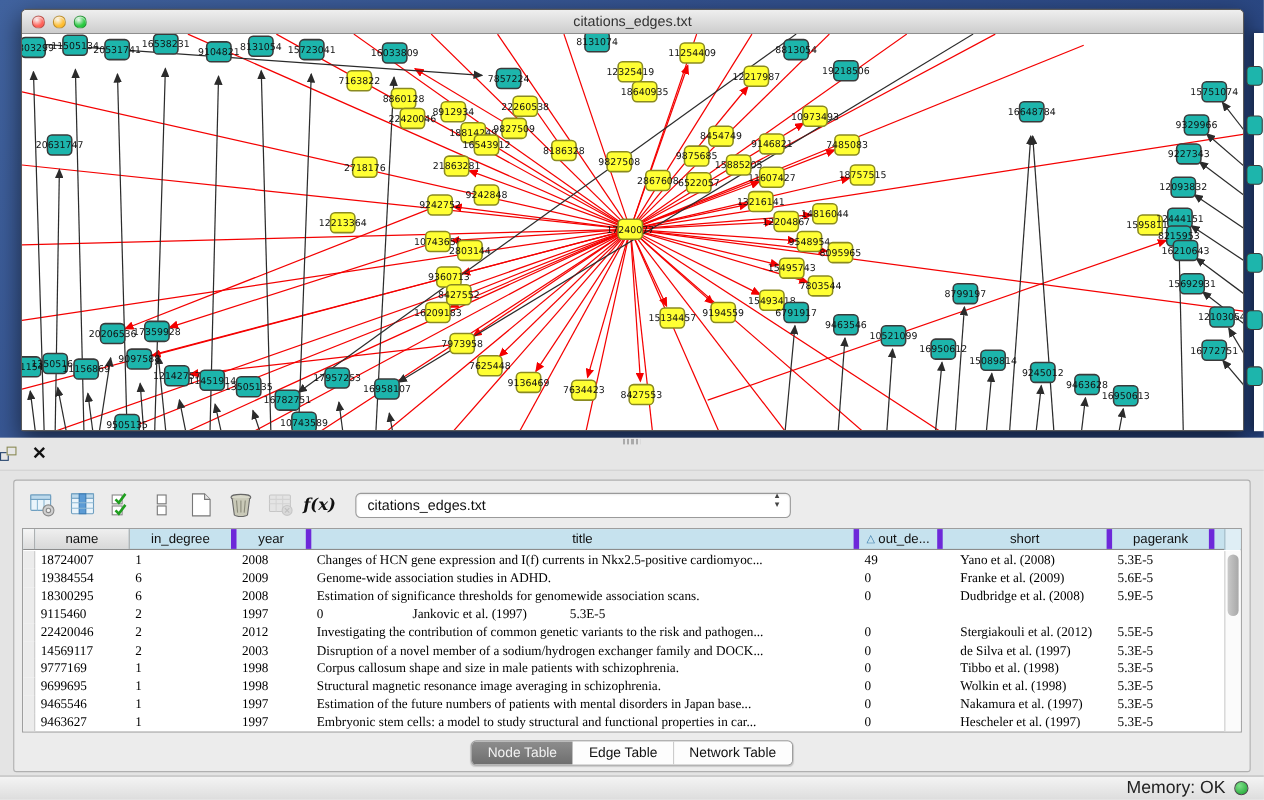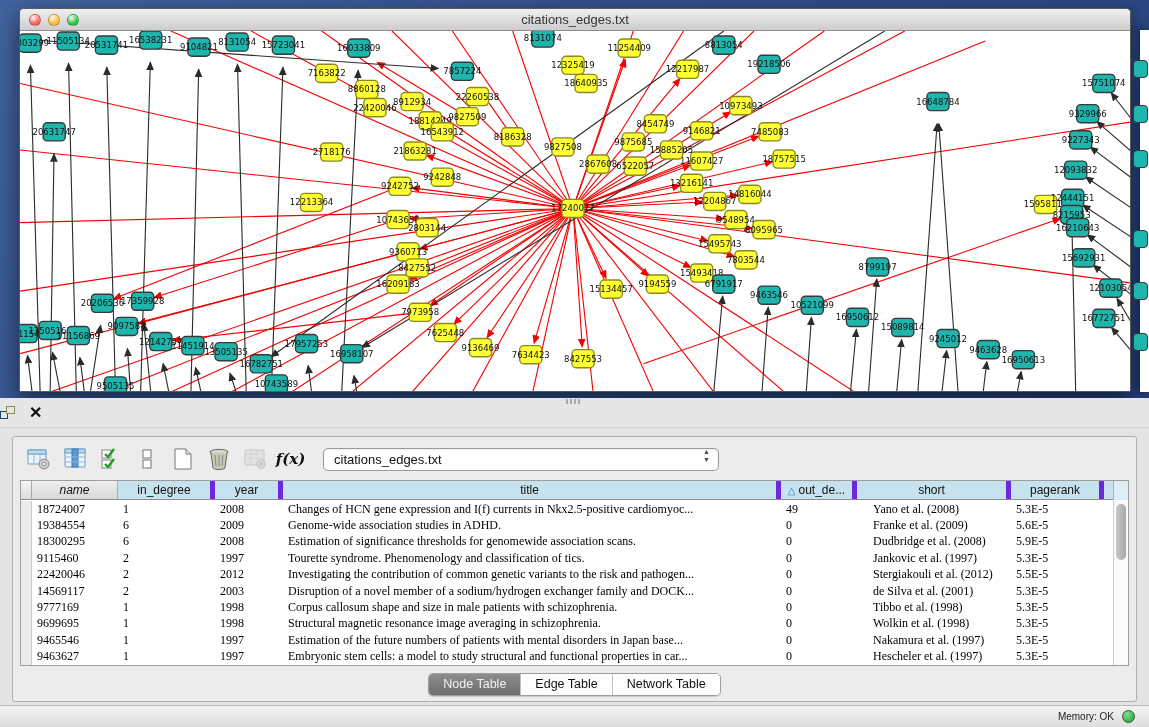--- a/index.html
+++ b/index.html
@@ -77,21 +77,21 @@
   .tabs { display:flex; border:1px solid #9e9e9e; border-radius:5px; overflow:hidden; background:#fff;
     box-shadow:0 1px 1px rgba(0,0,0,.15); }
   .tab { font-size:12.5px; color:#111; padding:3px 14px 4px 14px; border-right:1px solid #c0c0c0; cursor:pointer; background:#fdfdfd; }
   .tab:last-child { border-right:none; }
   .tab.selected { background:linear-gradient(#8d8d8d,#6e6e6e); color:#f2f2f2; }
 
   
   .statusbar { position:absolute; left:0; bottom:0; width:1149px; height:22px;
     background:linear-gradient(#f4f4f4,#dddddd); border-top:1px solid #b8b8b8;
     display:flex; align-items:center; justify-content:flex-end; }
-  .memlabel { font-size:10px; color:#222; margin-right:8px; }
+  .memlabel { font-size:16px; color:#222; margin-right:8px; }
   .memdot { width:13px; height:13px; border-radius:50%; margin-right:14px; cursor:pointer;
     background:radial-gradient(circle at 35% 30%, #7fe08a, #35b548 70%); border:1px solid #4a4a4a; }
 
   
   .mini { display:block; }
 </style>
 </head>
 <body>
 
 <div class="app">
@@ -703,21 +703,21 @@
         <span class="arrows">
             <span>▲</span>
             <span>▼</span>
           </span>
       </div>
     </div>
 
     <div class="tablewrap">
       <div class="thead" id="thead">
           <div class="th rowhdr" style="width: 11px;"></div>
-          <div class="th namecol" style="width: 86px; font-style: italic;">
+          <div class="th namecol" style="width: 86px;">
             <span>name</span>
           </div>
           <div class="th" style="width: 97px;">
             <span>in_degree</span>
           </div>
           <div class="th" style="width: 68px;">
             <span>year</span>
           </div>
           <div class="th" style="width: 498px;">
             <span>title</span>
@@ -763,21 +763,20 @@
             <div class="td" style="width: 498px;">Estimation of significance thresholds for genomewide association scans.</div>
             <div class="td" style="width: 76px;">0</div>
             <div class="td" style="width: 154px; padding-left: 16px;">Dudbridge et al. (2008)</div>
             <div class="td" style="width: 93px;">5.9E-5</div>
           </div>
           <div class="tr">
             <div class="td rowhdr" style="width: 11px;"></div>
             <div class="td" style="width: 86px;">9115460</div>
             <div class="td" style="width: 97px;">2</div>
             <div class="td" style="width: 68px;">1997</div>
-            <div class="td" style="width: 498px;">Tourette syndrome. Phenomenology and classification of tics.</div>
             <div class="td" style="width: 76px;">0</div>
             <div class="td" style="width: 154px; padding-left: 16px;">Jankovic et al. (1997)</div>
             <div class="td" style="width: 93px;">5.3E-5</div>
           </div>
           <div class="tr">
             <div class="td rowhdr" style="width: 11px;"></div>
             <div class="td" style="width: 86px;">22420046</div>
             <div class="td" style="width: 97px;">2</div>
             <div class="td" style="width: 68px;">2012</div>
             <div class="td" style="width: 498px;">Investigating the contribution of common genetic variants to the risk and pathogen...</div>
@@ -785,21 +784,21 @@
             <div class="td" style="width: 154px; padding-left: 16px;">Stergiakouli et al. (2012)</div>
             <div class="td" style="width: 93px;">5.5E-5</div>
           </div>
           <div class="tr">
             <div class="td rowhdr" style="width: 11px;"></div>
             <div class="td" style="width: 86px;">14569117</div>
             <div class="td" style="width: 97px;">2</div>
             <div class="td" style="width: 68px;">2003</div>
             <div class="td" style="width: 498px;">Disruption of a novel member of a sodium/hydrogen exchanger family and DOCK...</div>
             <div class="td" style="width: 76px;">0</div>
-            <div class="td" style="width: 154px; padding-left: 16px;">de Silva et al. (2001)</div>
+            <div class="td" style="width: 154px; padding-left: 16px;">de Silva et al. (1997)</div>
             <div class="td" style="width: 93px;">5.3E-5</div>
           </div>
           <div class="tr">
             <div class="td rowhdr" style="width: 11px;"></div>
             <div class="td" style="width: 86px;">9777169</div>
             <div class="td" style="width: 97px;">1</div>
             <div class="td" style="width: 68px;">1998</div>
             <div class="td" style="width: 498px;">Corpus callosum shape and size in male patients with schizophrenia.</div>
             <div class="td" style="width: 76px;">0</div>
             <div class="td" style="width: 154px; padding-left: 16px;">Tibbo et al. (1998)</div>

